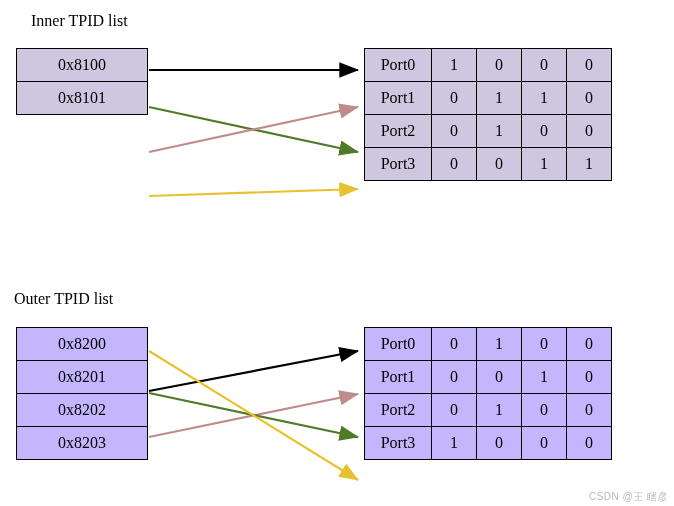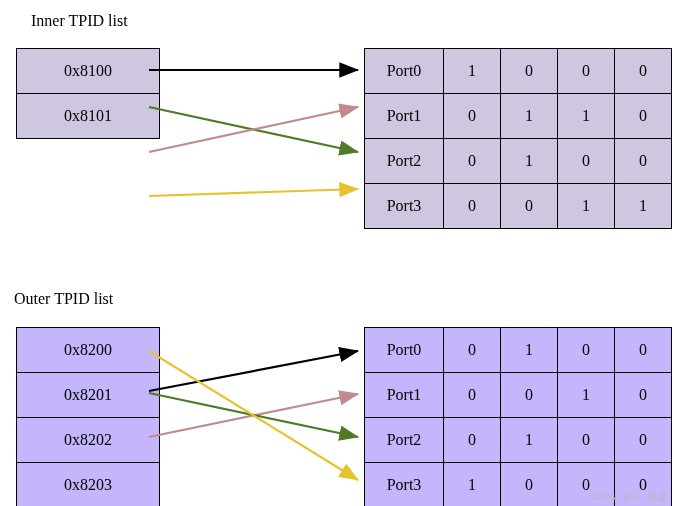--- a/index.html
+++ b/index.html
@@ -17,34 +17,34 @@
 
   table.tpid{
     position:absolute;border-collapse:collapse;
     border:1px solid #000;
   }
   table.tpid td{
     border:1px solid #000;
     text-align:center;
     font-size:16px;
     color:#000;
-    padding:6px;
+    padding:0;
     height:32px;
   }
   table.inner td{background:#cfc6e0;}
   table.outer td{background:#c4b5fd;}
 
   td.addr{width:130px;}
   td.port{width:66px;}
   td.bit{width:44px;}
 
   .watermark{
     position:absolute;right:6px;bottom:2px;
     font-size:10px;color:#b9b9b9;
-    font-family:Liberation Mono, monospace;
+    font-family:Liberation Sans, sans-serif;
     letter-spacing:0.5px;
   }
 </style>
 </head>
 <body>
 
 <div class="diagram">
 
   <div class="section-title" style="left:14px;top:12px;margin-left:17px;">Inner TPID list</div>
 

